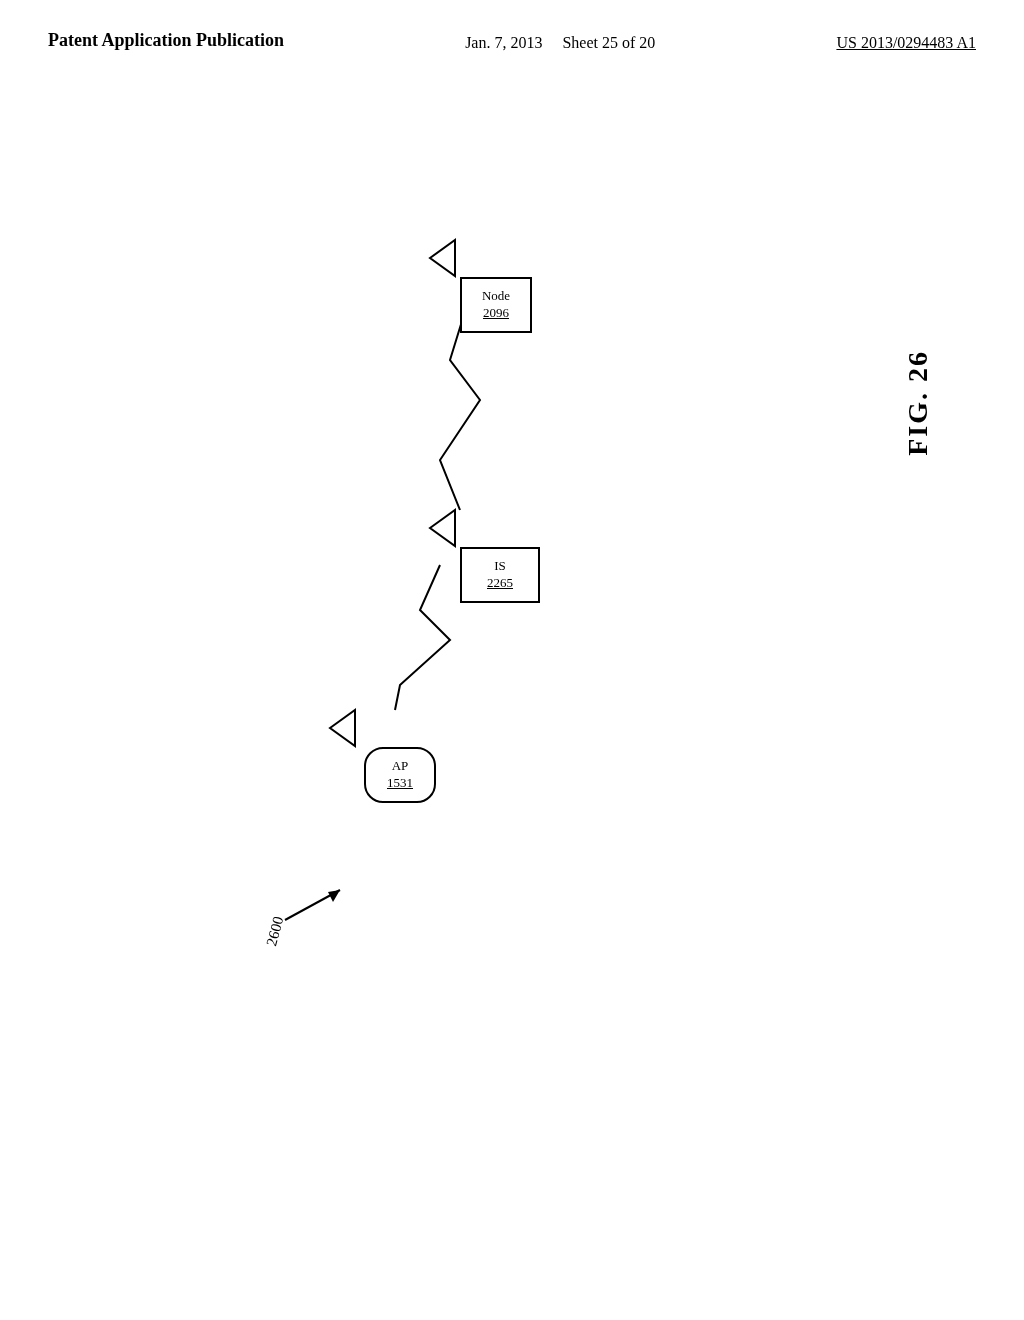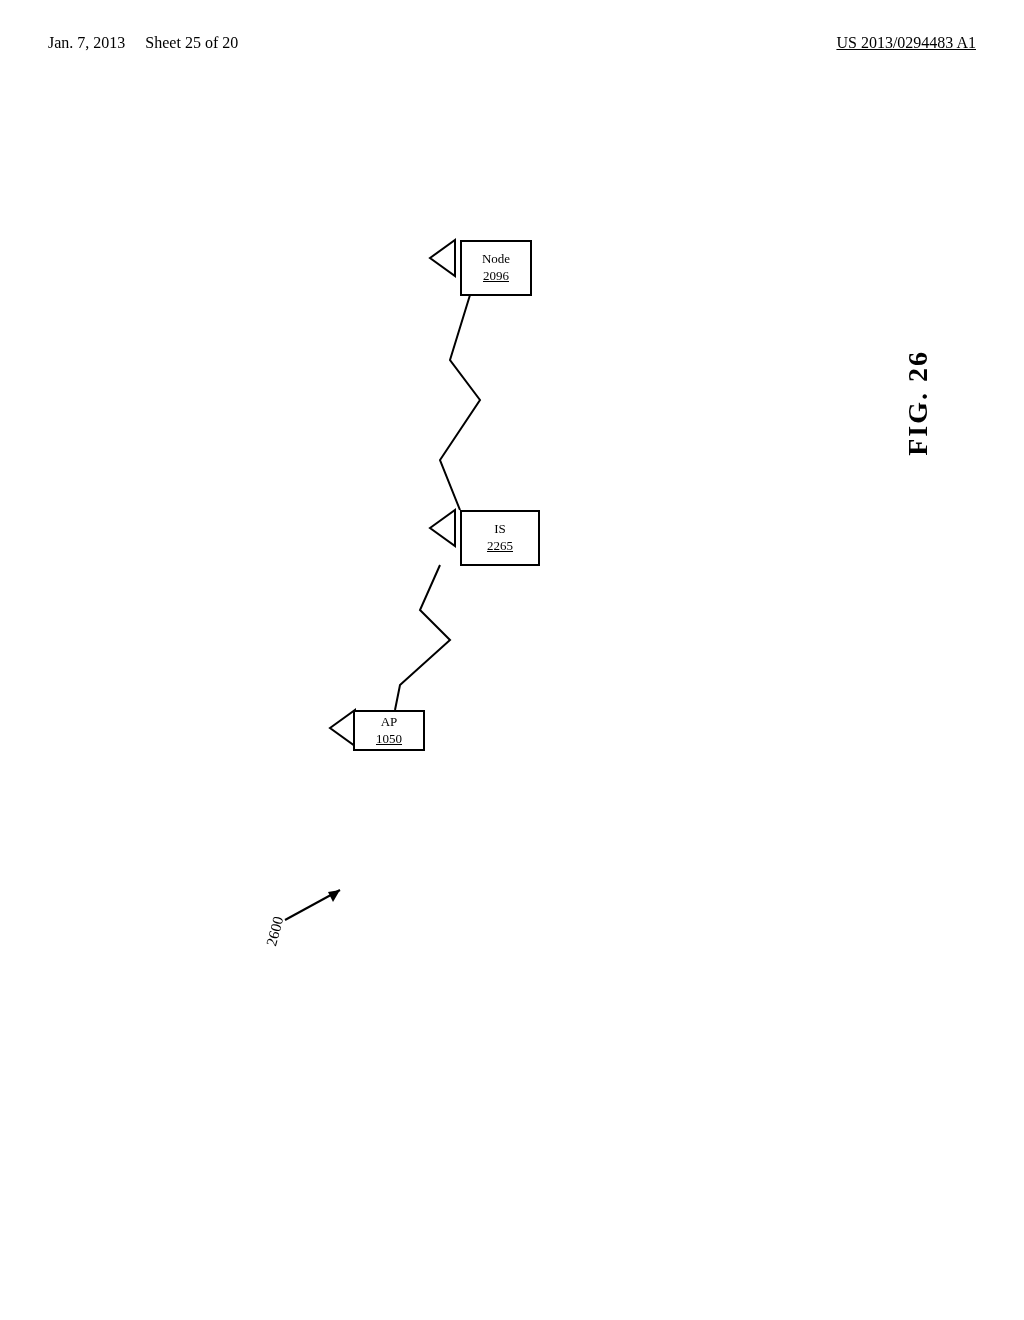--- a/index.html
+++ b/index.html
@@ -76,27 +76,29 @@
       position: absolute;
       border: 2px solid #000;
       background: #fff;
       display: flex;
       align-items: center;
       justify-content: center;
       font-size: 13px;
       font-weight: normal;
       text-align: center;
       line-height: 1.3;
+      margin-top: 37px;
     }
 
   </style>
 </head>
 <body>
 
 <div class="header">
+  <div class="header-left">Patent Application Publication</div>
   <div class="header-center">
     <span>Jan. 7, 2013</span>
     &nbsp;&nbsp;&nbsp;
     <span>Sheet 25 of 20</span>
   </div>
   <div class="header-right">US 2013/0294483 A1</div>
 </div>
 
 <div class="diagram-area">
 
@@ -120,19 +122,19 @@
   </svg>
 
   <div class="box" style="left: 460px; top: 120px; width: 72px; height: 56px;">
     <span>Node<br><u>2096</u></span>
   </div>
 
   <div class="box" style="left: 460px; top: 390px; width: 80px; height: 56px;">
     <span>IS<br><u>2265</u></span>
   </div>
 
-  <div class="box" style="left: 353px; top: 590px; width: 72px; height: 41px;">
-    <span>AP<br><u>1050</u></span>
+  <div class="box" style="left: 364px; top: 590px; width: 72px; height: 56px; border-radius: 19px;">
+    <span>AP<br><u>1531</u></span>
   </div>
 
   <div class="fig-label">FIG. 26</div>
 
 </div>
 
 </body></html>

